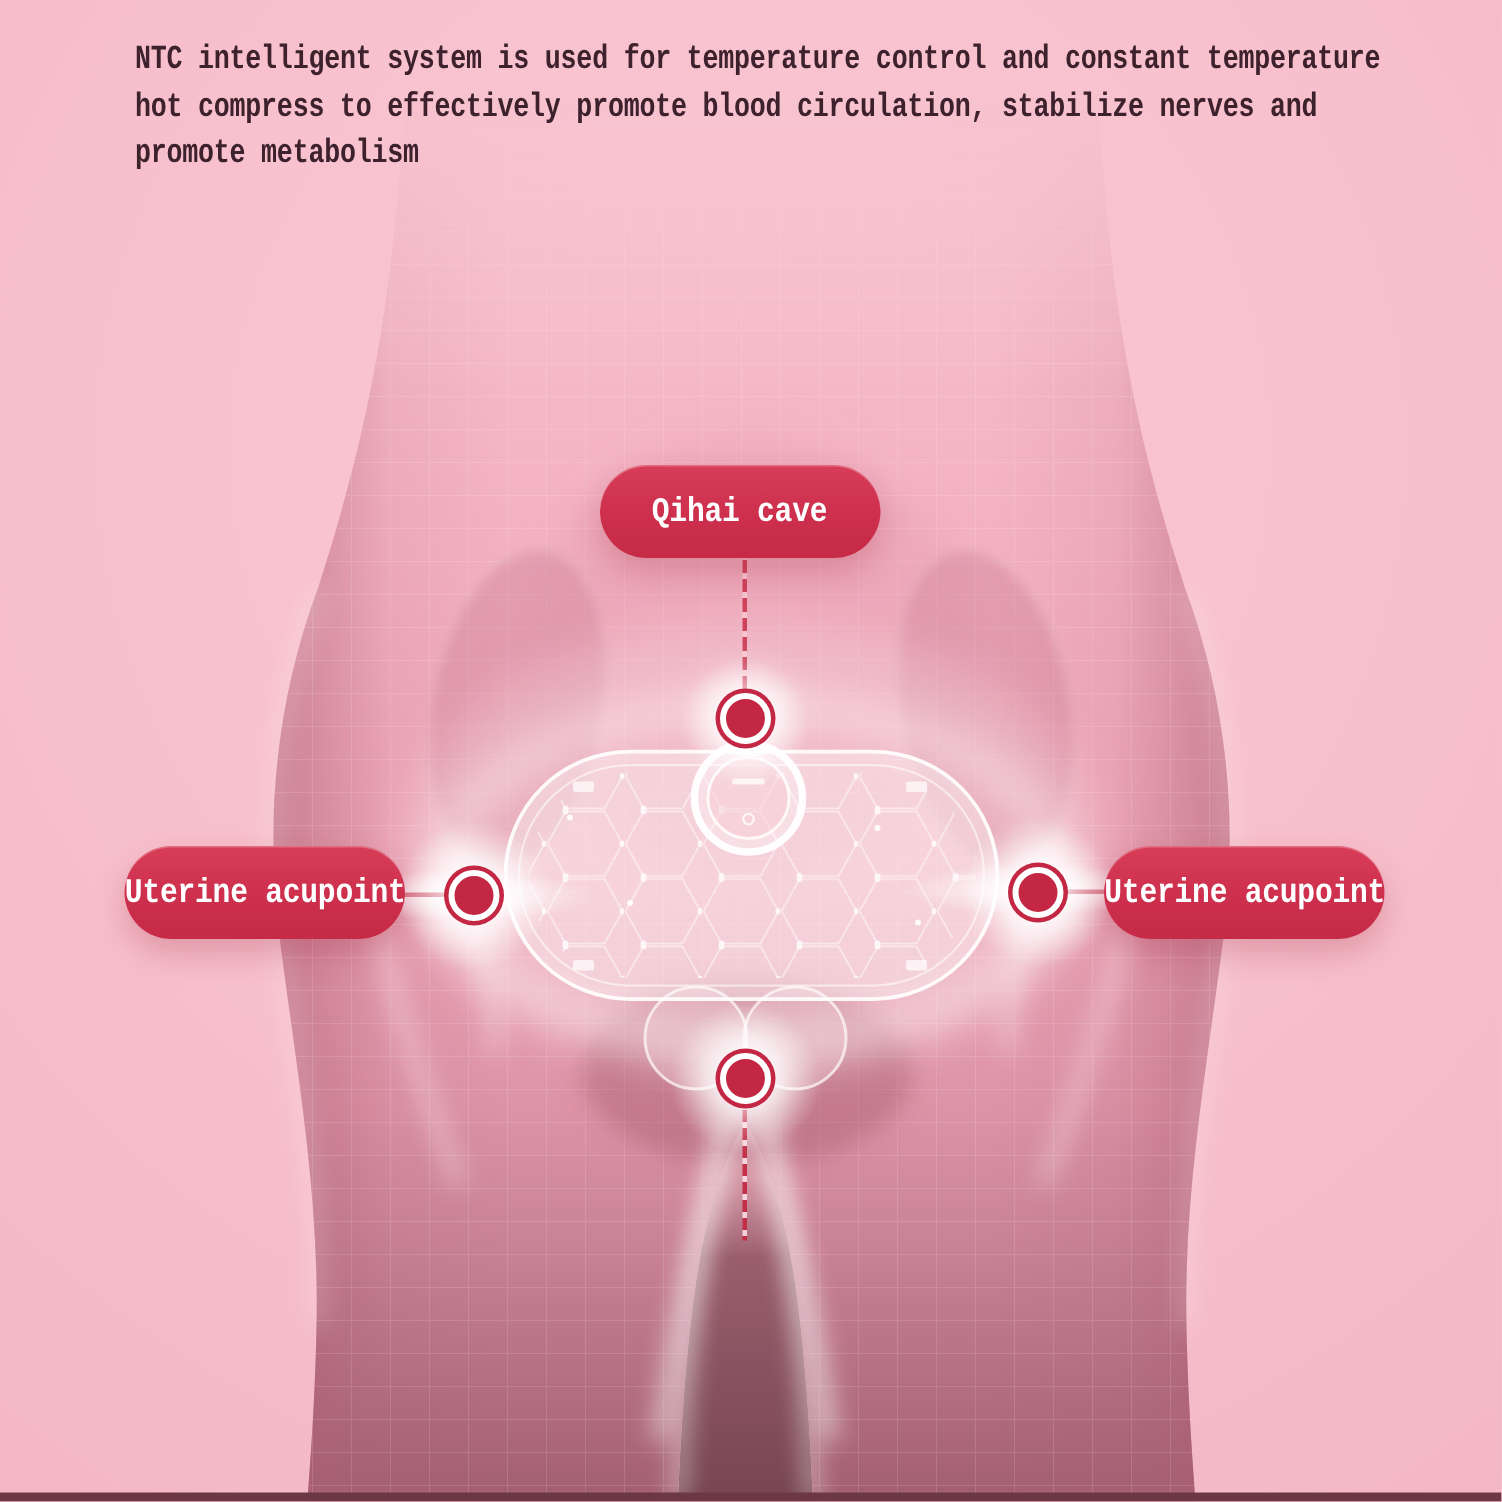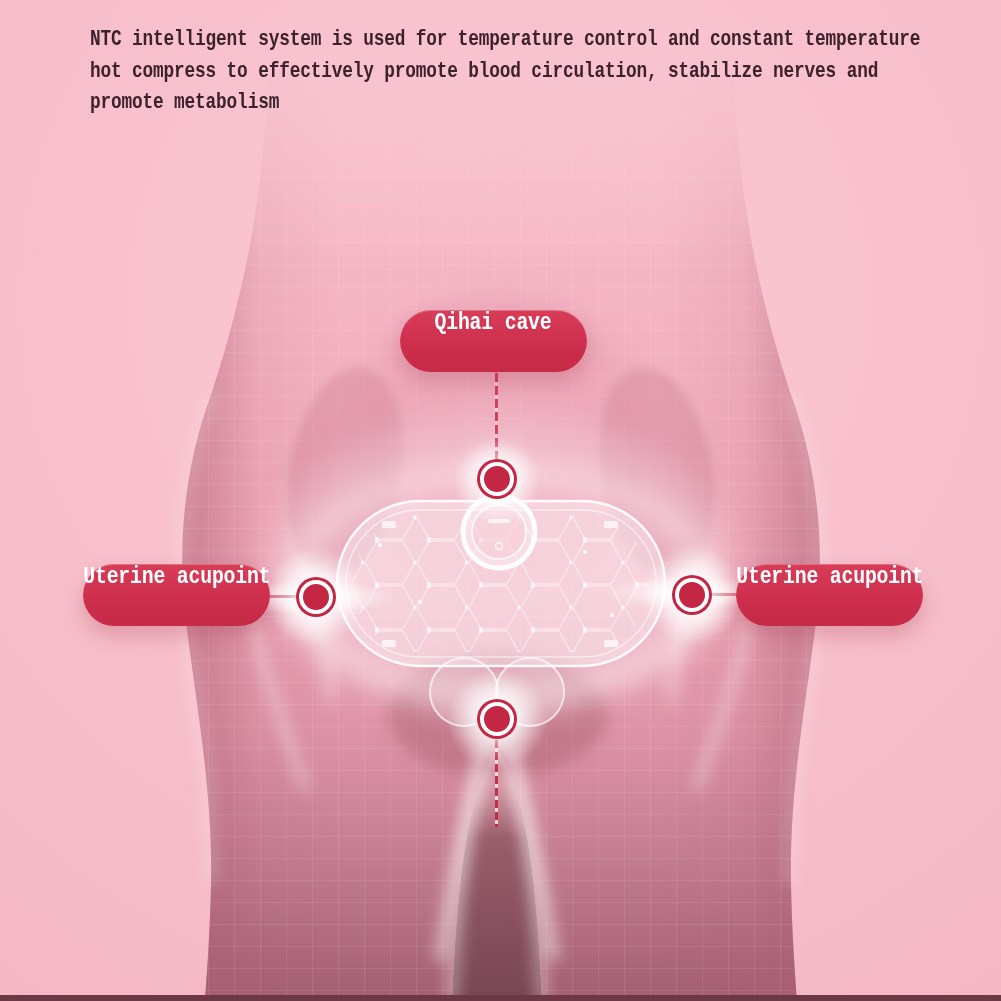--- a/index.html
+++ b/index.html
@@ -15,21 +15,21 @@
     color:#3d222e;font-size:22.5px;font-weight:bold;letter-spacing:-0.2px;
     line-height:31.6px;white-space:nowrap;
     transform:scaleX(0.79);transform-origin:0 0;
   }
 
   
   .pill{
     position:absolute;height:62px;border-radius:32px;
     background:linear-gradient(180deg,#d83d58 0%,#cd2f4c 55%,#c52a46 100%);
     box-shadow:0 10px 20px rgba(160,40,60,0.25), inset 0 1px 0 rgba(255,255,255,0.25);
-    display:flex;align-items:flex-start;justify-content:center;
+    display:flex;align-items:center;justify-content:center;
   }
   .pill span{
     color:#ffffff;font-size:23px;font-weight:bold;letter-spacing:-0.2px;
     transform:scaleX(0.86);white-space:nowrap;
   }
   #pill-top{left:400px;top:310px;width:187px;}
   #pill-left{left:83px;top:564px;width:187px;}
   #pill-right{left:736px;top:564px;width:187px;}
   #pill-bottom{left:402px;top:828px;width:188px;}
 

